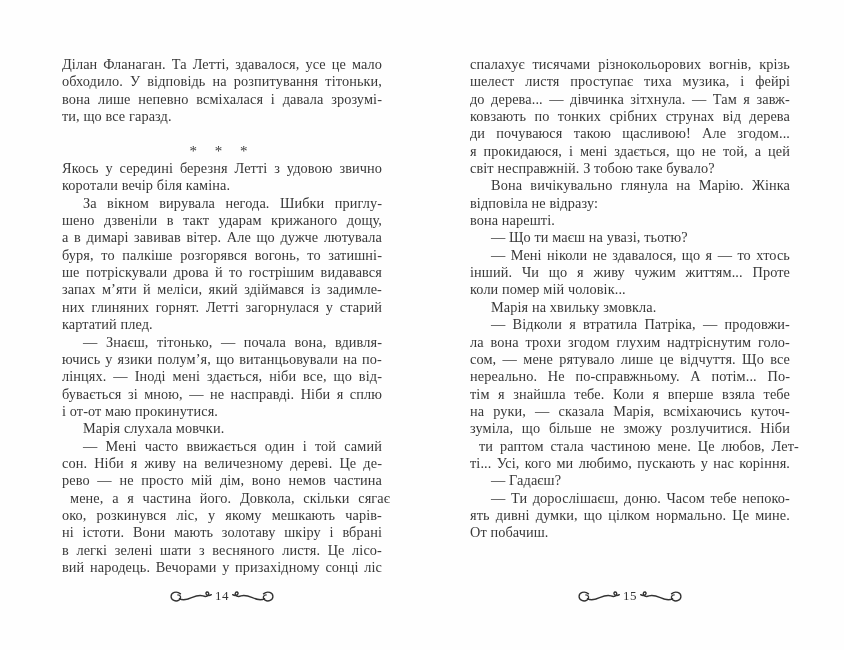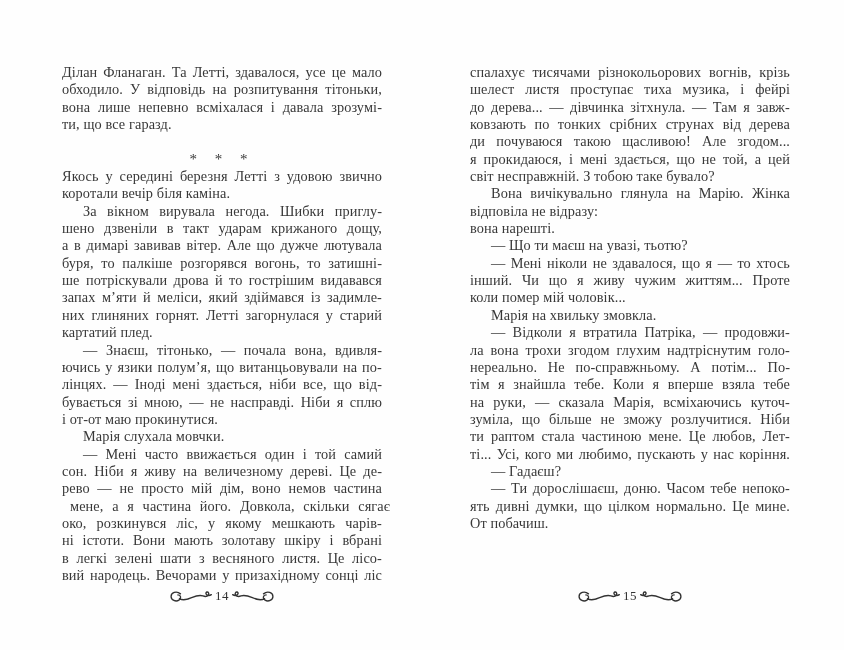--- a/index.html
+++ b/index.html
@@ -22,21 +22,21 @@
     top: 56px;
     width: 320px;
     height: 560px;
     color: #383838;
   }
   .page-left  { left: 62px; }
   .page-right { left: 470px; }
 
   .text-block {
     position: absolute;
-    top: 8px; left: 0; right: 0;
+    top: 0; left: 0; right: 0;
   }
   .line {
     height: 17.35px;
     line-height: 17.35px;
     font-size: 14.3px;
     white-space: nowrap;
     box-sizing: border-box;
     letter-spacing: 0.1px;
   }
   .line.ind { padding-left: 21px; }
@@ -130,25 +130,26 @@
         <div class="line j ind" style="word-spacing: 4.59px;"><span>Вона вичікувально глянула на Марію. Жінка</span></div>
         <div class="line l"><span>відповіла не відразу:</span></div>
         <div class="line l"><span>вона нарешті.</span></div>
         <div class="line l ind"><span>— Що ти маєш на увазі, тьотю?</span></div>
         <div class="line j ind" style="word-spacing: 1.72px;"><span>— Мені ніколи не здавалося, що я — то хтось</span></div>
         <div class="line j" style="word-spacing: 6.12px;"><span>інший. Чи що я живу чужим життям... Проте</span></div>
         <div class="line l"><span>коли помер мій чоловік...</span></div>
         <div class="line l ind"><span>Марія на хвильку змовкла.</span></div>
         <div class="line j ind" style="word-spacing: 3.52px;"><span>— Відколи я втратила Патріка, — продовжи-</span></div>
         <div class="line j" style="word-spacing: 3.12px;"><span>ла вона трохи згодом глухим надтріснутим голо-</span></div>
+        <div class="line j" style="word-spacing: 2.64px;"><span>сом, — мене рятувало лише це відчуття. Що все</span></div>
         <div class="line j" style="word-spacing: 7.02px;"><span>нереально. Не по-справжньому. А потім... По-</span></div>
         <div class="line j" style="word-spacing: 4.86px;"><span>тім я знайшла тебе. Коли я вперше взяла тебе</span></div>
         <div class="line j" style="word-spacing: 5.39px;"><span>на руки, — сказала Марія, всміхаючись куточ-</span></div>
         <div class="line j" style="word-spacing: 5.06px;"><span>зуміла, що більше не зможу розлучитися. Ніби</span></div>
-        <div class="line j" style="word-spacing: 3.21px;"><span>ти раптом стала частиною мене. Це любов, Лет-</span></div>
+        <div class="line j" style="word-spacing: 3.21px; margin-left: 9px;"><span>ти раптом стала частиною мене. Це любов, Лет-</span></div>
         <div class="line j" style="word-spacing: 1.63px;"><span>ті... Усі, кого ми любимо, пускають у нас коріння.</span></div>
         <div class="line l ind"><span>— Гадаєш?</span></div>
         <div class="line j ind" style="word-spacing: 1.87px;"><span>— Ти дорослішаєш, доню. Часом тебе непоко-</span></div>
         <div class="line j" style="word-spacing: 2.44px;"><span>ять дивні думки, що цілком нормально. Це мине.</span></div>
         <div class="line l"><span>От побачиш.</span></div>
       </div>
     <footer class="folio">
       <svg class="orn" viewBox="0 0 44 14" aria-hidden="true">
         <path d="M11 4.5 C7 1 2 3.5 2 7 C2 10.5 6.5 12.5 9.5 10.5 C12 8.8 11.5 5.5 8.5 5.5 M10 9 C17 13.5 25 3.5 32.5 6.5 C35.5 7.7 38.5 6.5 38 4 C37.6 2 34.8 2.4 35.4 4.4 C36 6.3 38.6 6.6 40.5 5.2" fill="none" stroke="currentColor" stroke-width="1.3" stroke-linecap="round"></path>
       </svg>

